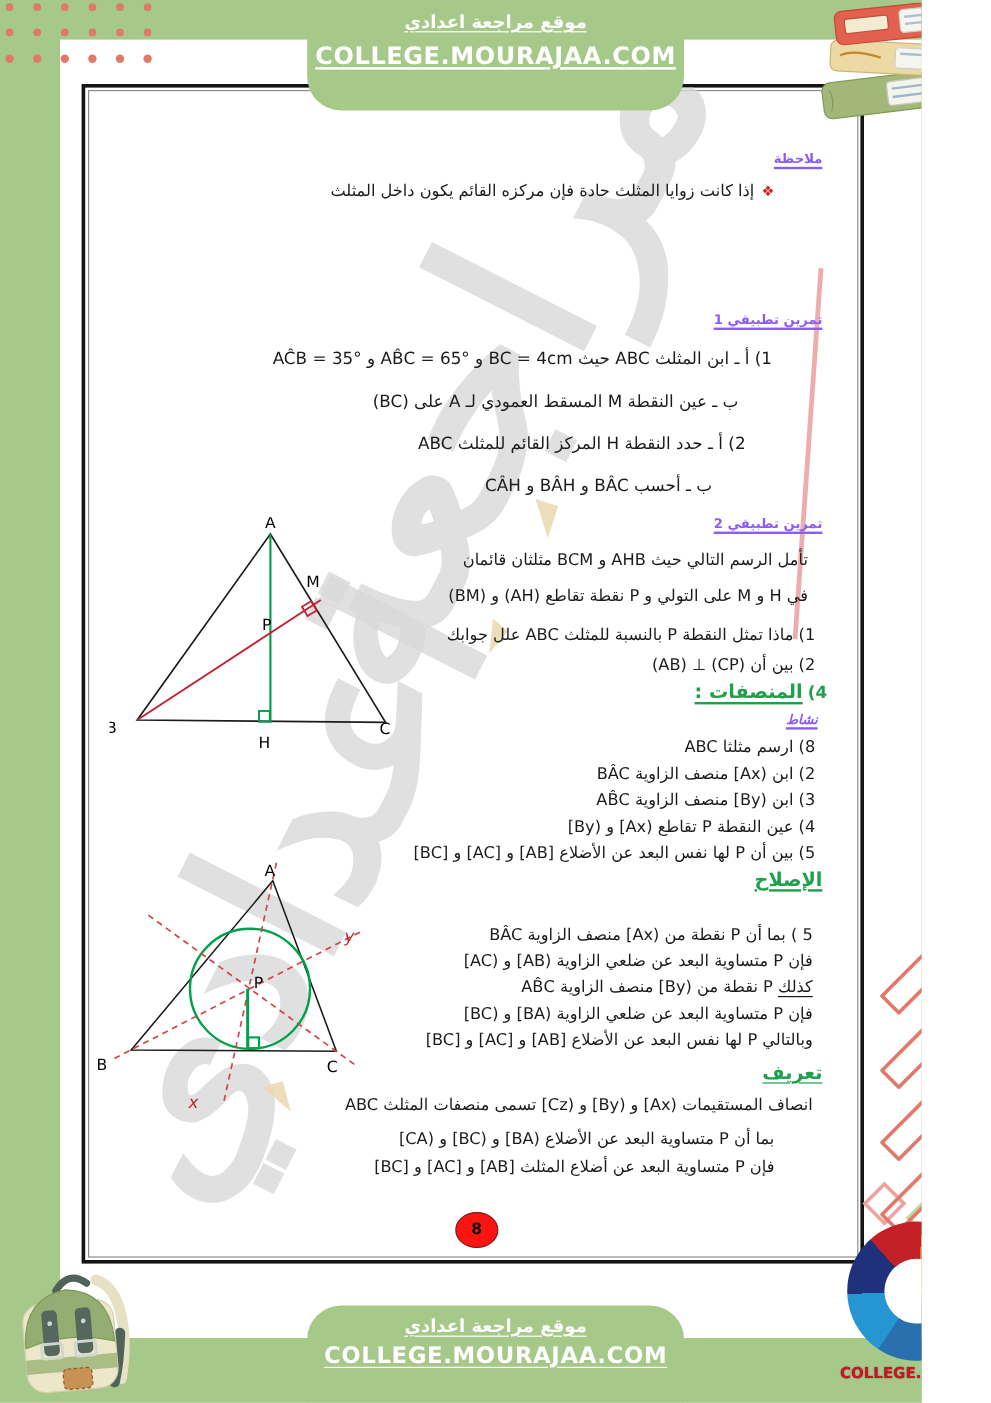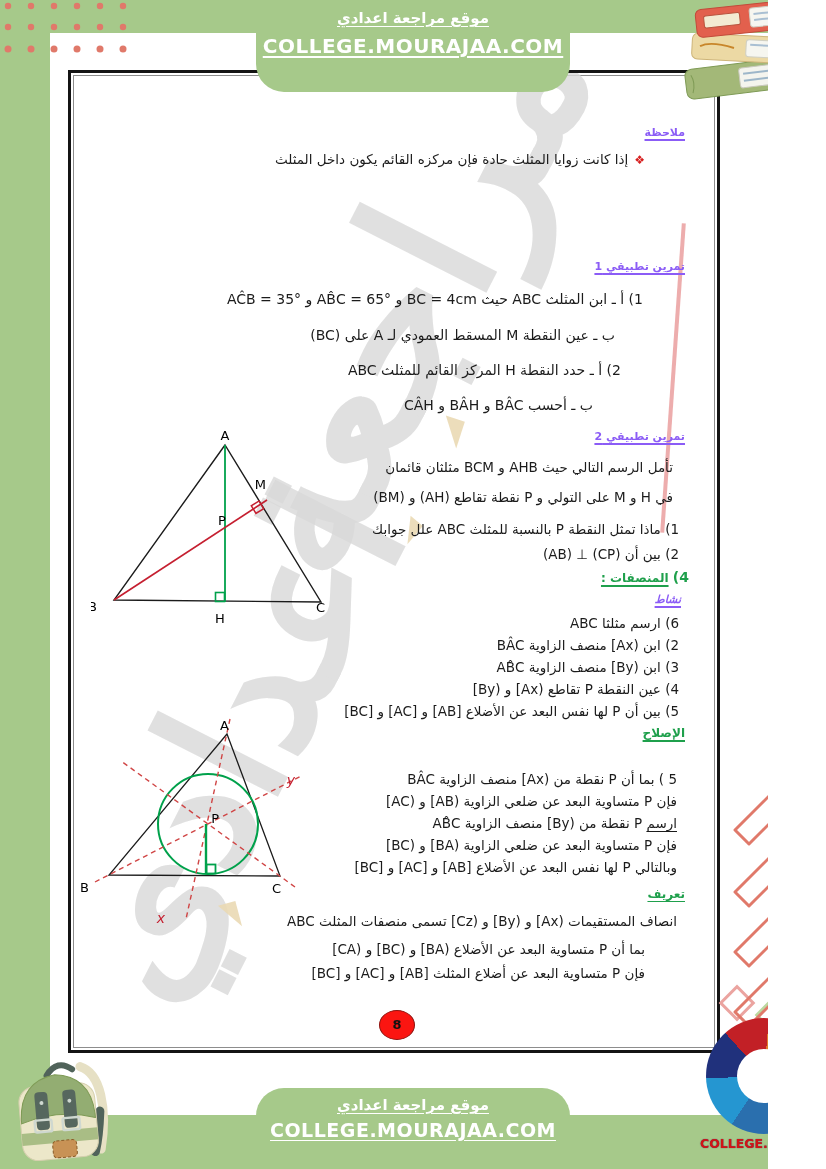--- a/index.html
+++ b/index.html
@@ -29,21 +29,21 @@
   .wm1{top:110px;left:40px;font-size:195px;transform:rotate(-63deg);}
   .wm2{top:560px;left:-110px;font-size:185px;transform:rotate(-63deg);}
   .redline{position:absolute;top:150px;left:600px;width:4px;height:310px;background:rgba(219,92,92,.5);
            transform:rotate(4deg);z-index:0;}
   .tri{position:absolute;width:0;height:0;border-style:solid;z-index:0;opacity:.9;}
 
   
   .ln{position:absolute;font-size:13.5px;color:#1b1b1b;white-space:nowrap;z-index:3;line-height:20px;}
   .math{font-size:14px;}
   .t-red{color:#8b5cf6;font-weight:bold;font-size:11px;text-decoration:underline;text-underline-offset:3px;text-decoration-thickness:1.5px;}
-  .t-green{color:#1fa04c;font-weight:bold;font-size:12px;text-decoration:underline;text-underline-offset:3px;text-decoration-thickness:1.5px;}
+  .t-green{color:#1fa04c;font-weight:bold;font-size:16px;text-decoration:underline;text-underline-offset:3px;text-decoration-thickness:1.5px;}
   .g-plain{color:#1fa04c;font-weight:bold;font-size:14px;}
   .u{text-decoration:underline;text-underline-offset:3px;}
   .brow{position:absolute;right:72px;white-space:nowrap;z-index:3;font-size:13.5px;color:#1b1b1b;}
   .bullet{color:#d71f1f;font-size:12px;margin-left:6px;}
 
   
   .pagenum{position:absolute;left:308px;top:937px;width:34px;height:28px;background:#fb1511;
            border:1px solid #8d1410;border-radius:50%;z-index:3;text-align:center;
            font-size:13px;font-weight:bold;color:#111;line-height:28px;}
 
@@ -146,31 +146,31 @@
     <div class="ln" style="top:414px;right:44px;">في ⁦H⁩ و ⁦M⁩ على التولي و ⁦P⁩ نقطة تقاطع ⁦(AH)⁩ و ⁦(BM)⁩</div>
     <div class="ln" style="top:446px;right:38px;">1) ماذا تمثل النقطة ⁦P⁩ بالنسبة للمثلث ⁦ABC⁩ علل جوابك</div>
     <div class="ln" style="top:471px;right:38px;">2) بين أن ⁦(CP)⁩ ⊥ ⁦(AB)⁩</div>
 
     <div class="ln" style="top:494px;right:28px;">
       <span class="g-plain">4)</span>
       <span class="t-green">المنصفات :</span>
     </div>
 
     <div class="ln t-red" style="top:517px;right:36px;font-style:italic;">نشاط</div>
-    <div class="ln" style="top:540px;right:38px;">6) ارسم مثلثا ⁦ABC⁩</div>
+    <div class="ln" style="top:540px;right:38px;">8) ارسم مثلثا ⁦ABC⁩</div>
     <div class="ln" style="top:562px;right:38px;">2) ابن ⁦[Ax)⁩ منصف الزاوية ⁦BÂC⁩</div>
     <div class="ln" style="top:584px;right:38px;">3) ابن ⁦[By)⁩ منصف الزاوية ⁦AB̂C⁩</div>
     <div class="ln" style="top:606px;right:38px;">4) عين النقطة ⁦P⁩ تقاطع ⁦[Ax)⁩ و ⁦[By)⁩</div>
     <div class="ln" style="top:628px;right:38px;">5) بين أن ⁦P⁩ لها نفس البعد عن الأضلاع ⁦[AB]⁩ و ⁦[AC]⁩ و ⁦[BC]⁩</div>
 
     <div class="ln t-green" style="top:650px;right:32px;">الإصلاح</div>
     <div class="ln" style="top:696px;right:40px;">5 ) بما أن ⁦P⁩ نقطة من ⁦[Ax)⁩ منصف الزاوية ⁦BÂC⁩</div>
     <div class="ln" style="top:718px;right:40px;">فإن ⁦P⁩ متساوية البعد عن ضلعي الزاوية ⁦[AB)⁩ و ⁦[AC)⁩</div>
     <div class="ln" style="top:740px;right:40px;">
-      <span class="u">ارسم</span>
+      <span class="u">كذلك</span>
       <span>⁦P⁩ نقطة من ⁦[By)⁩ منصف الزاوية ⁦AB̂C⁩</span>
     </div>
     <div class="ln" style="top:762px;right:40px;">فإن ⁦P⁩ متساوية البعد عن ضلعي الزاوية ⁦[BA)⁩ و ⁦[BC)⁩</div>
     <div class="ln" style="top:784px;right:40px;">وبالتالي ⁦P⁩ لها نفس البعد عن الأضلاع ⁦[AB]⁩ و ⁦[AC]⁩ و ⁦[BC]⁩</div>
 
     <div class="ln t-green" style="top:811px;right:32px;text-decoration:underline;">تعريف</div>
     <div class="ln" style="top:838px;right:40px;">انصاف المستقيمات ⁦[Ax)⁩ و ⁦[By)⁩ و ⁦[Cz)⁩ تسمى منصفات المثلث ⁦ABC⁩</div>
     <div class="ln" style="top:866px;right:72px;">بما أن ⁦P⁩ متساوية البعد عن الأضلاع ⁦[BA)⁩ و ⁦[BC)⁩ و ⁦[CA)⁩</div>
     <div class="ln" style="top:890px;right:72px;">فإن ⁦P⁩ متساوية البعد عن أضلاع المثلث ⁦[AB]⁩ و ⁦[AC]⁩ و ⁦[BC]⁩</div>
 

